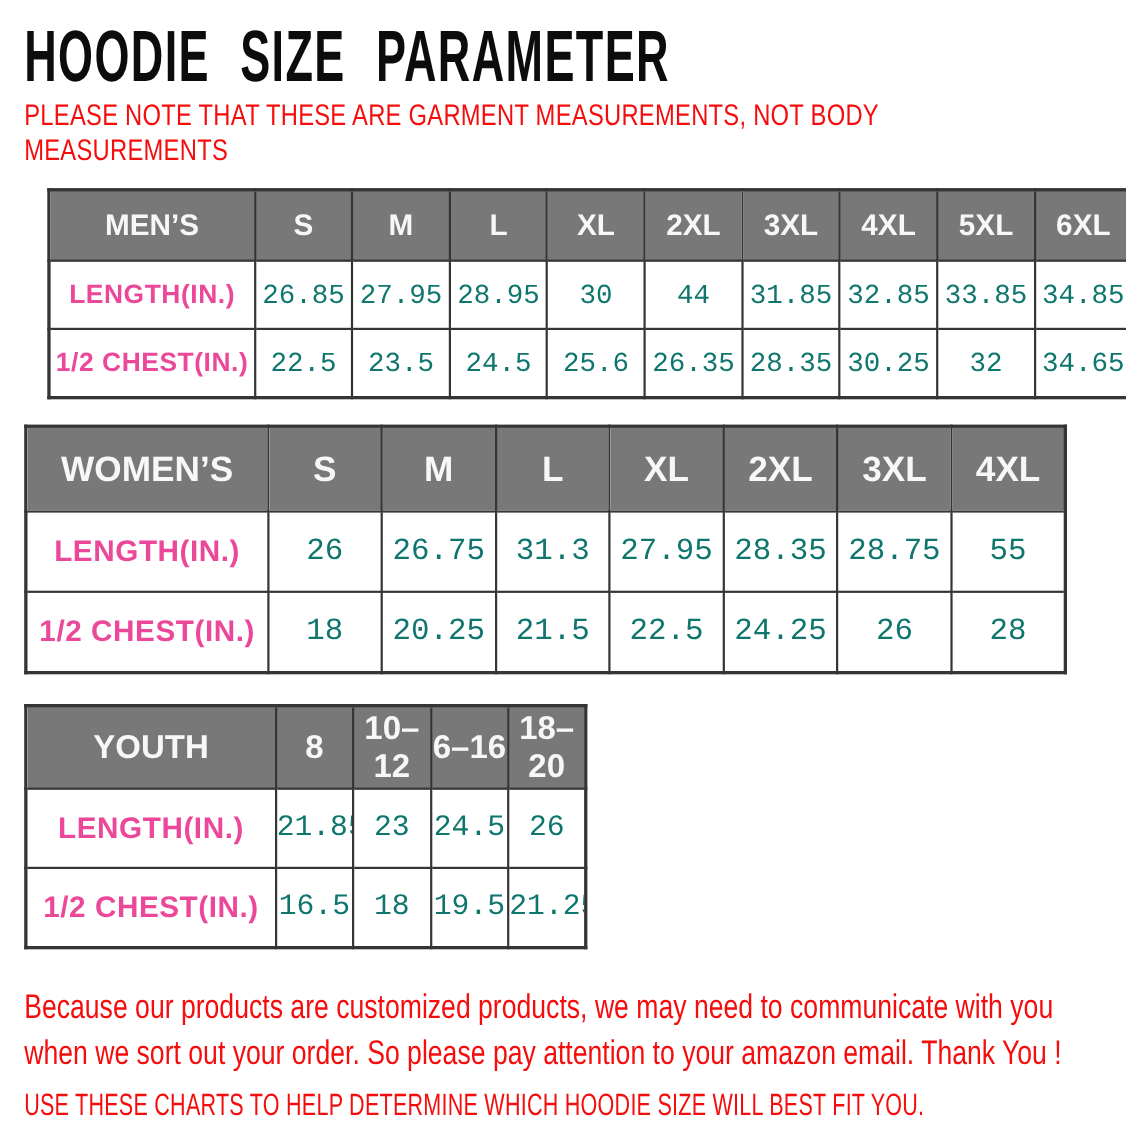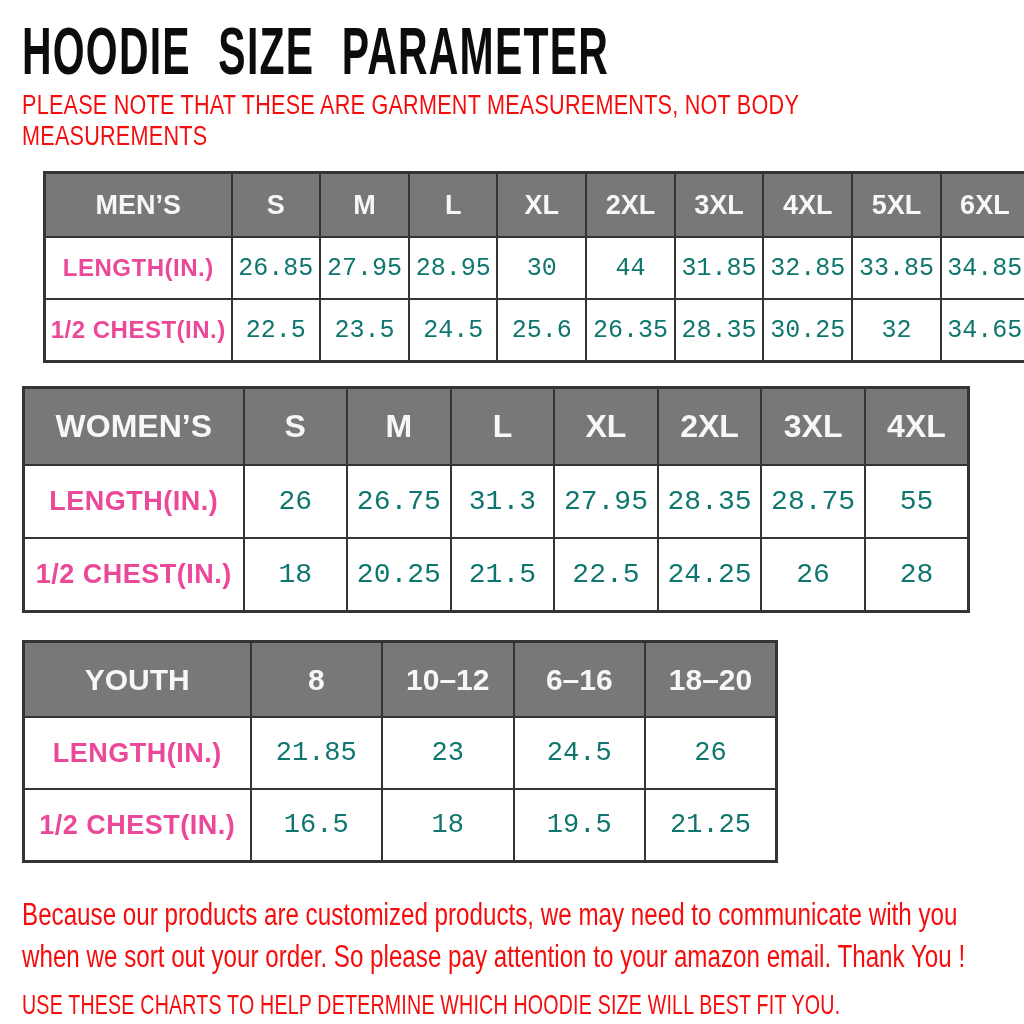--- a/index.html
+++ b/index.html
@@ -79,21 +79,21 @@
   .table-mens thead th { height: 62px; font-size: 27px; }
   .table-mens tbody th.row-label { height: 60px; font-size: 24px; }
   .table-mens td { height: 60px; font-size: 25px; }
   
   .table-womens { width: 948px; margin-top: 23px; }
   .table-womens col:first-child { width: 220px; }
   .table-womens thead th { height: 75px; font-size: 32px; text-align: center; }
   .table-womens tbody th.row-label { height: 71px; font-size: 27px; }
   .table-womens td { height: 71px; font-size: 28px; }
   
-  .table-youth { width: 756px; margin-top: 27px; }
+  .table-youth { width: 512px; margin-top: 27px; }
   .table-youth col:first-child { width: 227px; }
   .table-youth thead th { height: 73px; font-size: 30px; }
   .table-youth tbody th.row-label { height: 70px; font-size: 27px; }
   .table-youth td { height: 70px; font-size: 27px; }
   
   .footer-paragraph {
     margin-top: 31px;
     width: 1280px;
     font-size: 31px;
     line-height: 42px;

